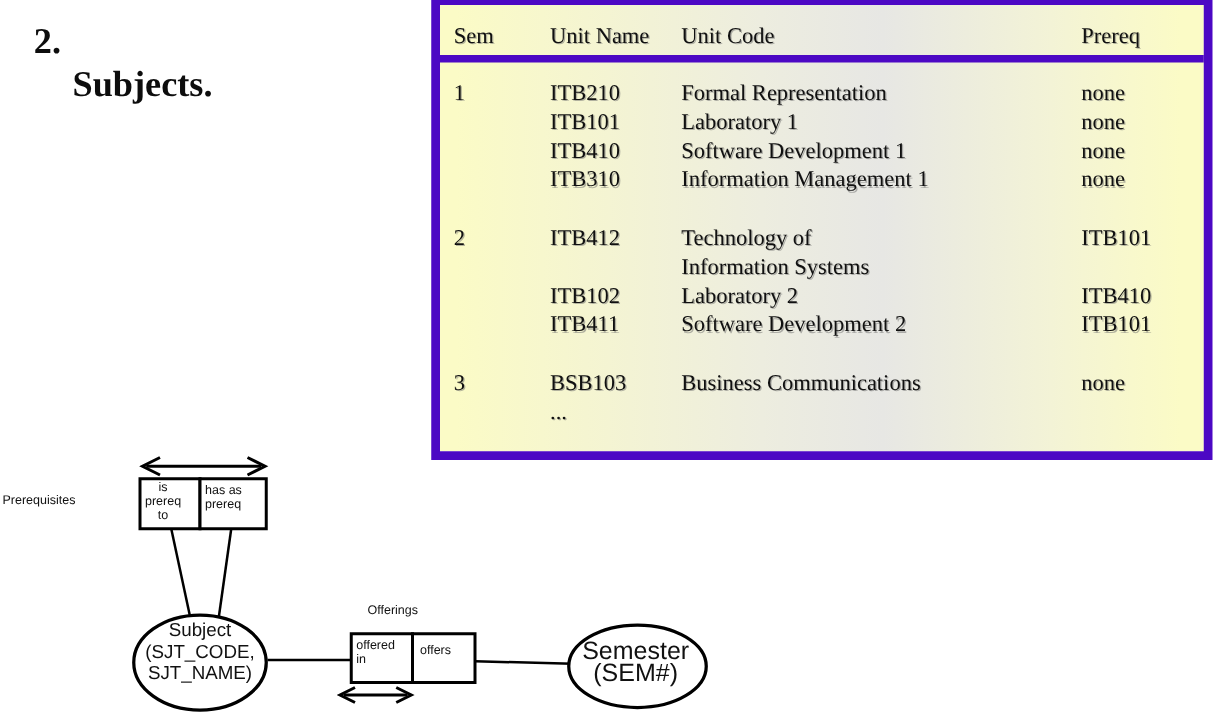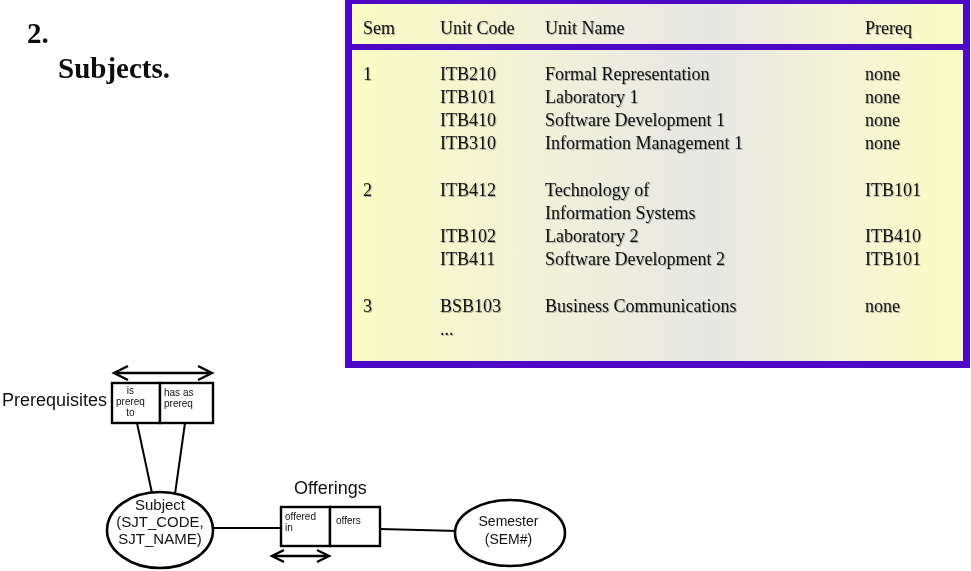--- a/index.html
+++ b/index.html
@@ -22,44 +22,44 @@
          padding:14px 16px 0 11px;height:26px;}
   .thead-divider{height:6px;background:#4C08C4;}
   .tbody{padding-top:13px;}
   .trow{display:grid;grid-template-columns:77px 105px 320px 1fr;
         padding-left:11px;line-height:23px;min-height:23px;}
   .trow.gap{margin-top:24px;}
 
   
   .er-diagram{position:absolute;left:0;top:360px;width:640px;height:211px;color:#111;}
   .er-diagram svg{position:absolute;left:0;top:0;}
-  .dlabel{position:absolute;font-size:18px;line-height:17px;white-space:pre-line;}
+  .dlabel{position:absolute;font-size:10px;line-height:17px;white-space:pre-line;}
   .role-text{position:absolute;font-size:10px;line-height:11px;white-space:pre-line;}
   .entity-text{position:absolute;text-align:center;white-space:pre-line;}
   .subject-text{left:104px;top:136px;width:112px;font-size:15px;line-height:17px;}
-  .semester-text{left:455px;top:152px;width:107px;font-size:14px;line-height:18px;}
+  .semester-text{left:455px;top:152px;width:107px;font-size:20px;line-height:18px;}
 </style>
 </head>
 <body>
 
 <div class="slide">
 
   <div class="slide-title">
     <span class="num">2.</span>
     <span>
       <br>
       <span>Subjects.</span>
     </span>
   </div>
 
   <div class="subjects-table">
     <div class="thead">
       <span>Sem</span>
+      <span>Unit Name</span>
       <span>Unit Code</span>
-      <span>Unit Name</span>
       <span>Prereq</span>
     </div>
     <div class="thead-divider"></div>
     <div class="tbody">
 
       <div class="trow">
         <span>1</span>
         <span>ITB210</span>
         <span>Formal Representation</span>
         <span>none</span>

